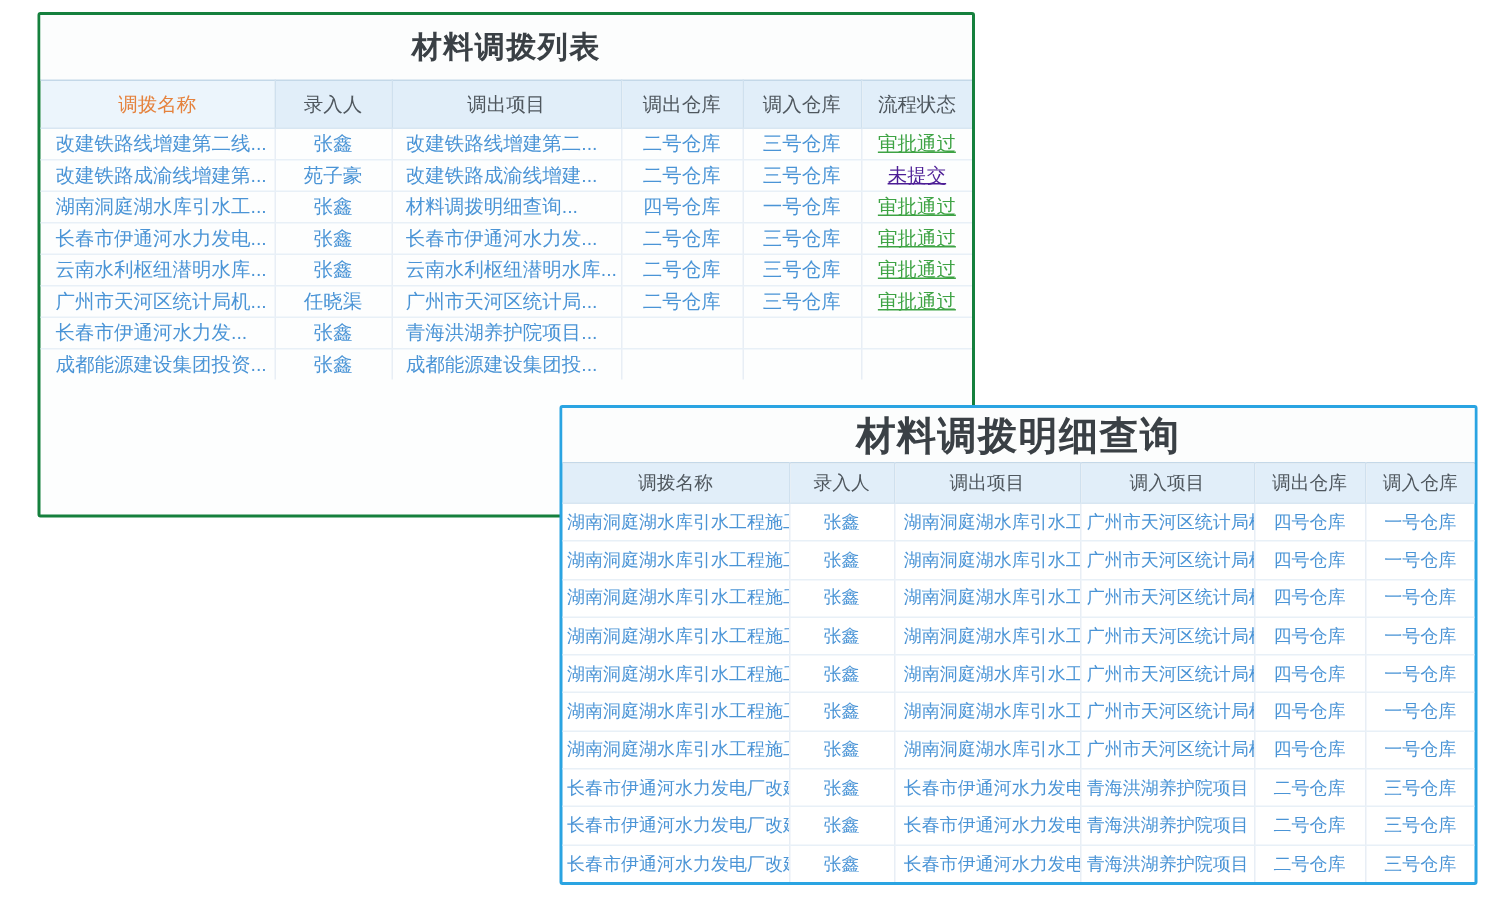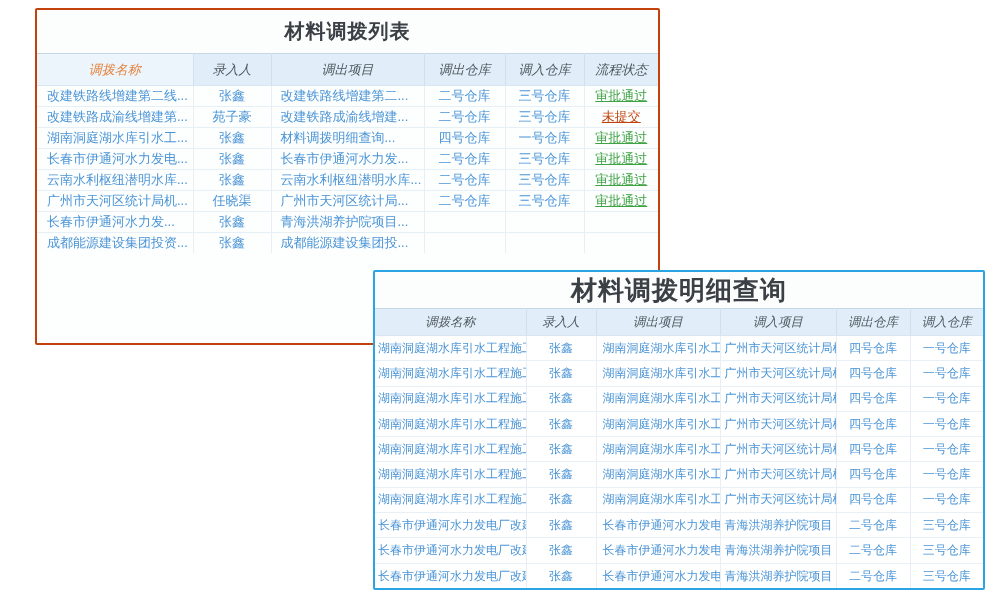--- a/index.html
+++ b/index.html
@@ -3,32 +3,32 @@
 <meta charset="utf-8">
 <style>
   html,body{margin:0;padding:0;width:1000px;height:600px;background:#ffffff;overflow:hidden;
     font-family:"Liberation Sans","DejaVu Sans",sans-serif;}
   .window{position:absolute;background:#fdfefe;box-sizing:border-box;}
   .window table{border-collapse:collapse;table-layout:fixed;width:100%;}
   .window-title{font-weight:bold;color:#3a4045;text-align:center;letter-spacing:1px;
     display:flex;align-items:center;justify-content:center;background:#fcfdfd;}
   th{background:#e1eef9;color:#4f575e;font-weight:normal;text-align:center;
     border-right:1px solid #cfe0ee;border-top:1px solid #c4d8e8;border-bottom:1px solid #d8e6f2;
-    overflow:hidden;white-space:nowrap;box-sizing:border-box;font-style:italic;}
+    overflow:hidden;white-space:nowrap;box-sizing:border-box;}
   th:last-child{border-right:none;}
   td{color:#4a94d6;text-align:center;border-right:1px solid #e8eef5;border-bottom:1px solid #e8f0f7;
     overflow:hidden;white-space:nowrap;box-sizing:border-box;}
   td:last-child{border-right:none;}
   tr:last-child td{border-bottom:none;}
   .status{text-decoration:underline;cursor:pointer;}
   .status.approved{color:#3ea344;}
-  .status.unsubmitted{color:#c2410c;}
+  .status.unsubmitted{color:#4c1d95;}
 
   
-  #list-window{left:35px;top:8px;width:625px;height:337px;border:2px solid #c2410c;border-radius:2px;z-index:1;}
+  #list-window{left:25px;top:8px;width:625px;height:337px;border:2px solid #15803d;border-radius:2px;z-index:1;}
   #list-window .window-title{height:43px;font-size:20px;}
   #list-window th{height:32px;font-size:13px;}
   #list-window td{height:20px;font-size:13px;}
   #list-window th:first-child{background:#ecf5fc;color:#e5823d;}
   #list-window td:nth-child(1){text-align:left;padding-left:10px;}
   #list-window td:nth-child(3){text-align:left;padding-left:9px;}
 
   
   #detail-window{left:373px;top:270px;width:612px;height:320px;border:2px solid #2aa4e2;border-radius:2px;z-index:2;background:#ffffff;}
   #detail-window .window-title{height:36px;font-size:26px;}

